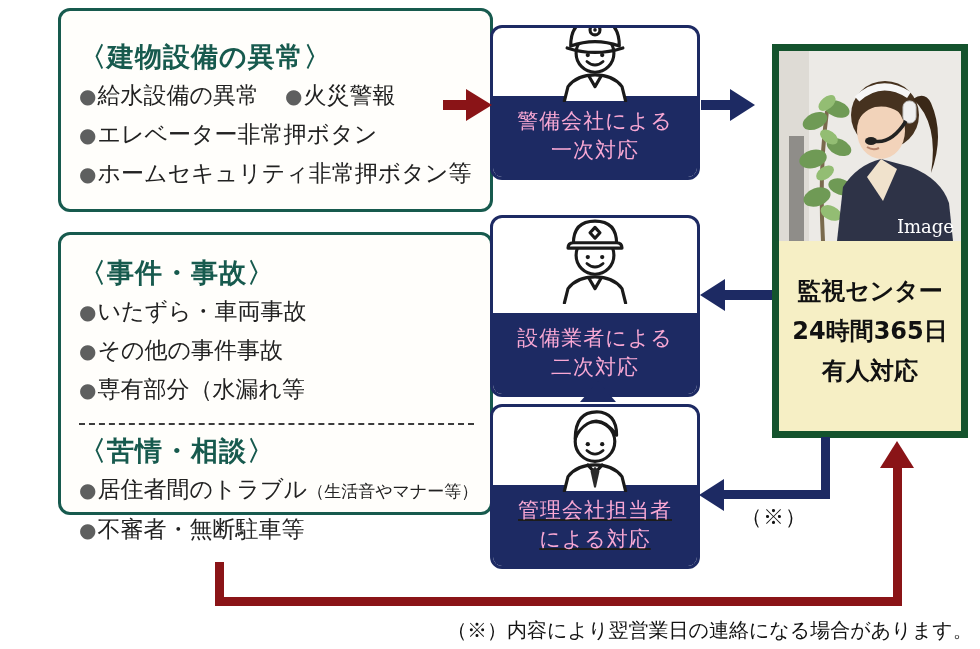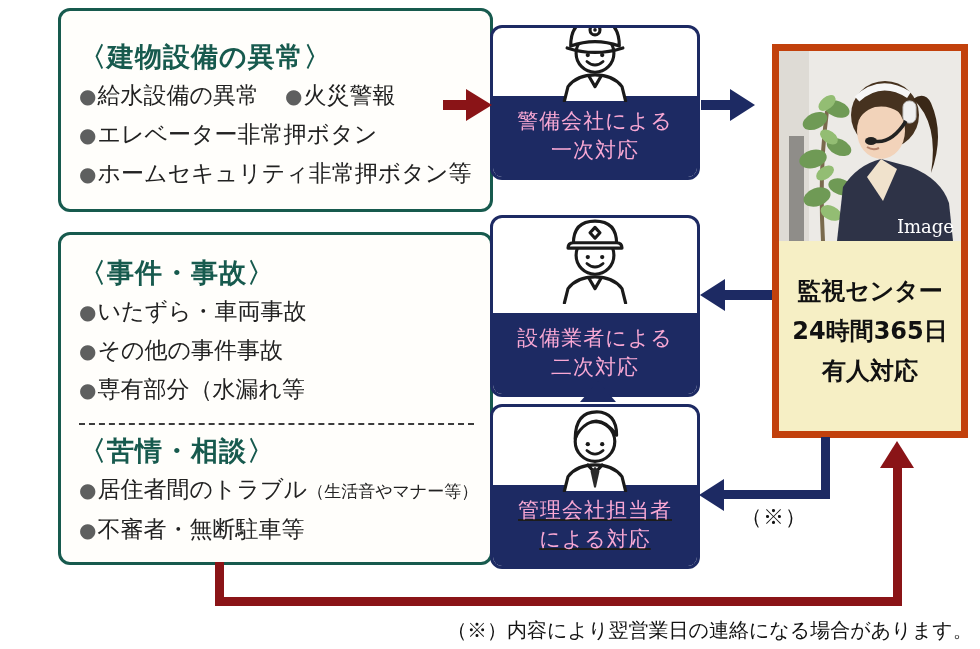--- a/index.html
+++ b/index.html
@@ -8,21 +8,21 @@
     font-family:"DejaVu Serif","Liberation Serif",serif;overflow:hidden;color:#1c1c1c;
   }
   
   .gbox{
     position:absolute;left:25px;width:435px;box-sizing:border-box;
     border:3px solid #175a4e;border-radius:12px;background:#fffefb;
     padding:26px 12px 0 18px;
     margin-left:33px;
   }
   .gbox-a{top:8px;height:204px;}
-  .gbox-b{top:232px;height:333px;padding-top:18px;}
+  .gbox-b{top:232px;height:283px;padding-top:18px;}
   .ghead{color:#175a4e;font-weight:bold;font-size:27px;letter-spacing:1px;line-height:32px;margin:4px 0 4px 0;white-space:nowrap;}
   .bline{font-size:23px;line-height:32px;margin-top:6px;white-space:nowrap;color:#222;}
   .blt{color:#5e5f5f;font-size:20px;margin-right:1px;}
   .bgap{display:inline-block;width:26px;}
   .bsub{font-size:17px;text-align:center;}
   .dashdiv{border:none;border-top:2px dashed #3c3c3c;margin:17px 4px 10px 0;}
   
   .fbox{
     position:absolute;left:490px;width:210px;box-sizing:border-box;
     border:3px solid #1d2a63;border-radius:12px;background:#ffffff;overflow:hidden;
@@ -32,21 +32,21 @@
   .fbox-2{top:215px;height:182px;}
   .fbox-3{top:404px;height:165px;text-decoration:underline;}
   .band{background:#1d2a63;color:#f9a8d4;text-align:center;font-size:21px;line-height:29px;padding:11px 0 12px 0;letter-spacing:1px;}
   .ficon{position:absolute;left:50%;transform:translateX(-50%);}
   .ficon-1{top:-18px;}
   .ficon-2{top:-6px;}
   .ficon-3{top:-7px;}
   
   .pbox{
     position:absolute;left:772px;top:44px;width:196px;height:394px;box-sizing:border-box;
-    border:7px solid #c2410c;background:#f6efc5;
+    border:7px solid #14532d;background:#f6efc5;
   }
   .photo{position:relative;width:182px;height:190px;overflow:hidden;background:#e9e7e3;}
   .mtext{
     text-align:center;font-family:"DejaVu Sans","Liberation Sans",sans-serif;
     font-weight:bold;font-size:24px;line-height:40px;color:#111;padding-top:30px;letter-spacing:0px;
   }
   
   .stem{position:absolute;}
   .tri{position:absolute;width:0;height:0;}
   .red{background:#8a1417;}

